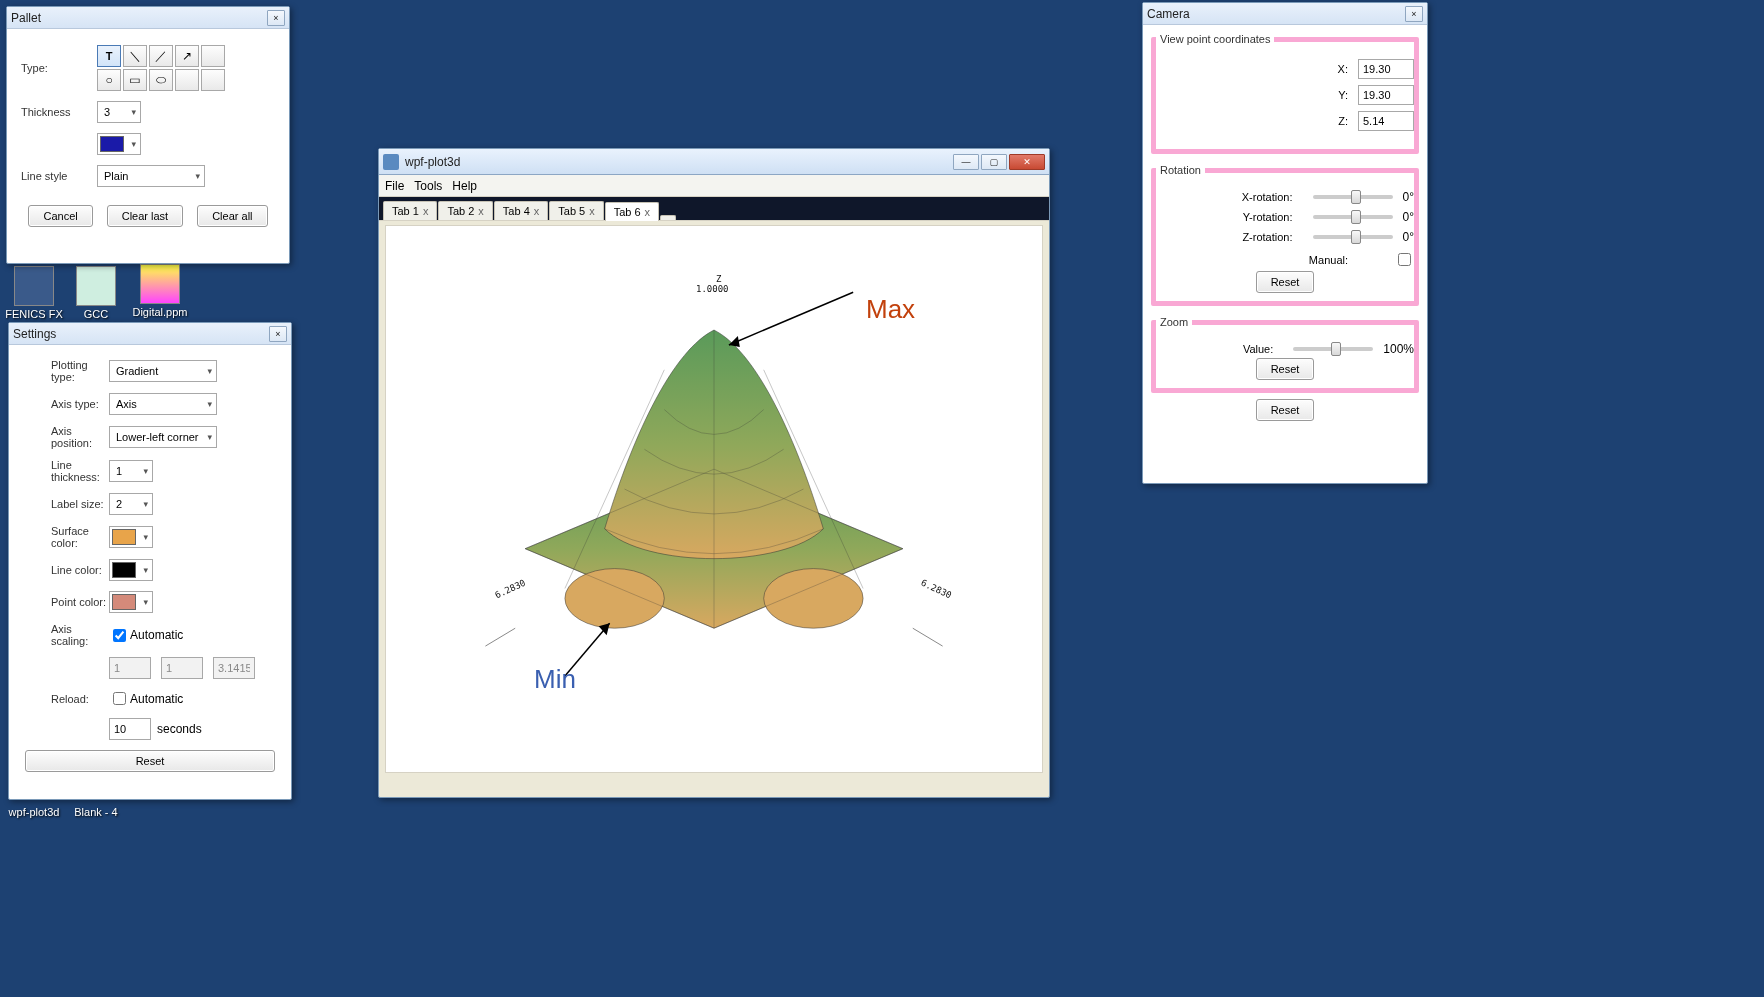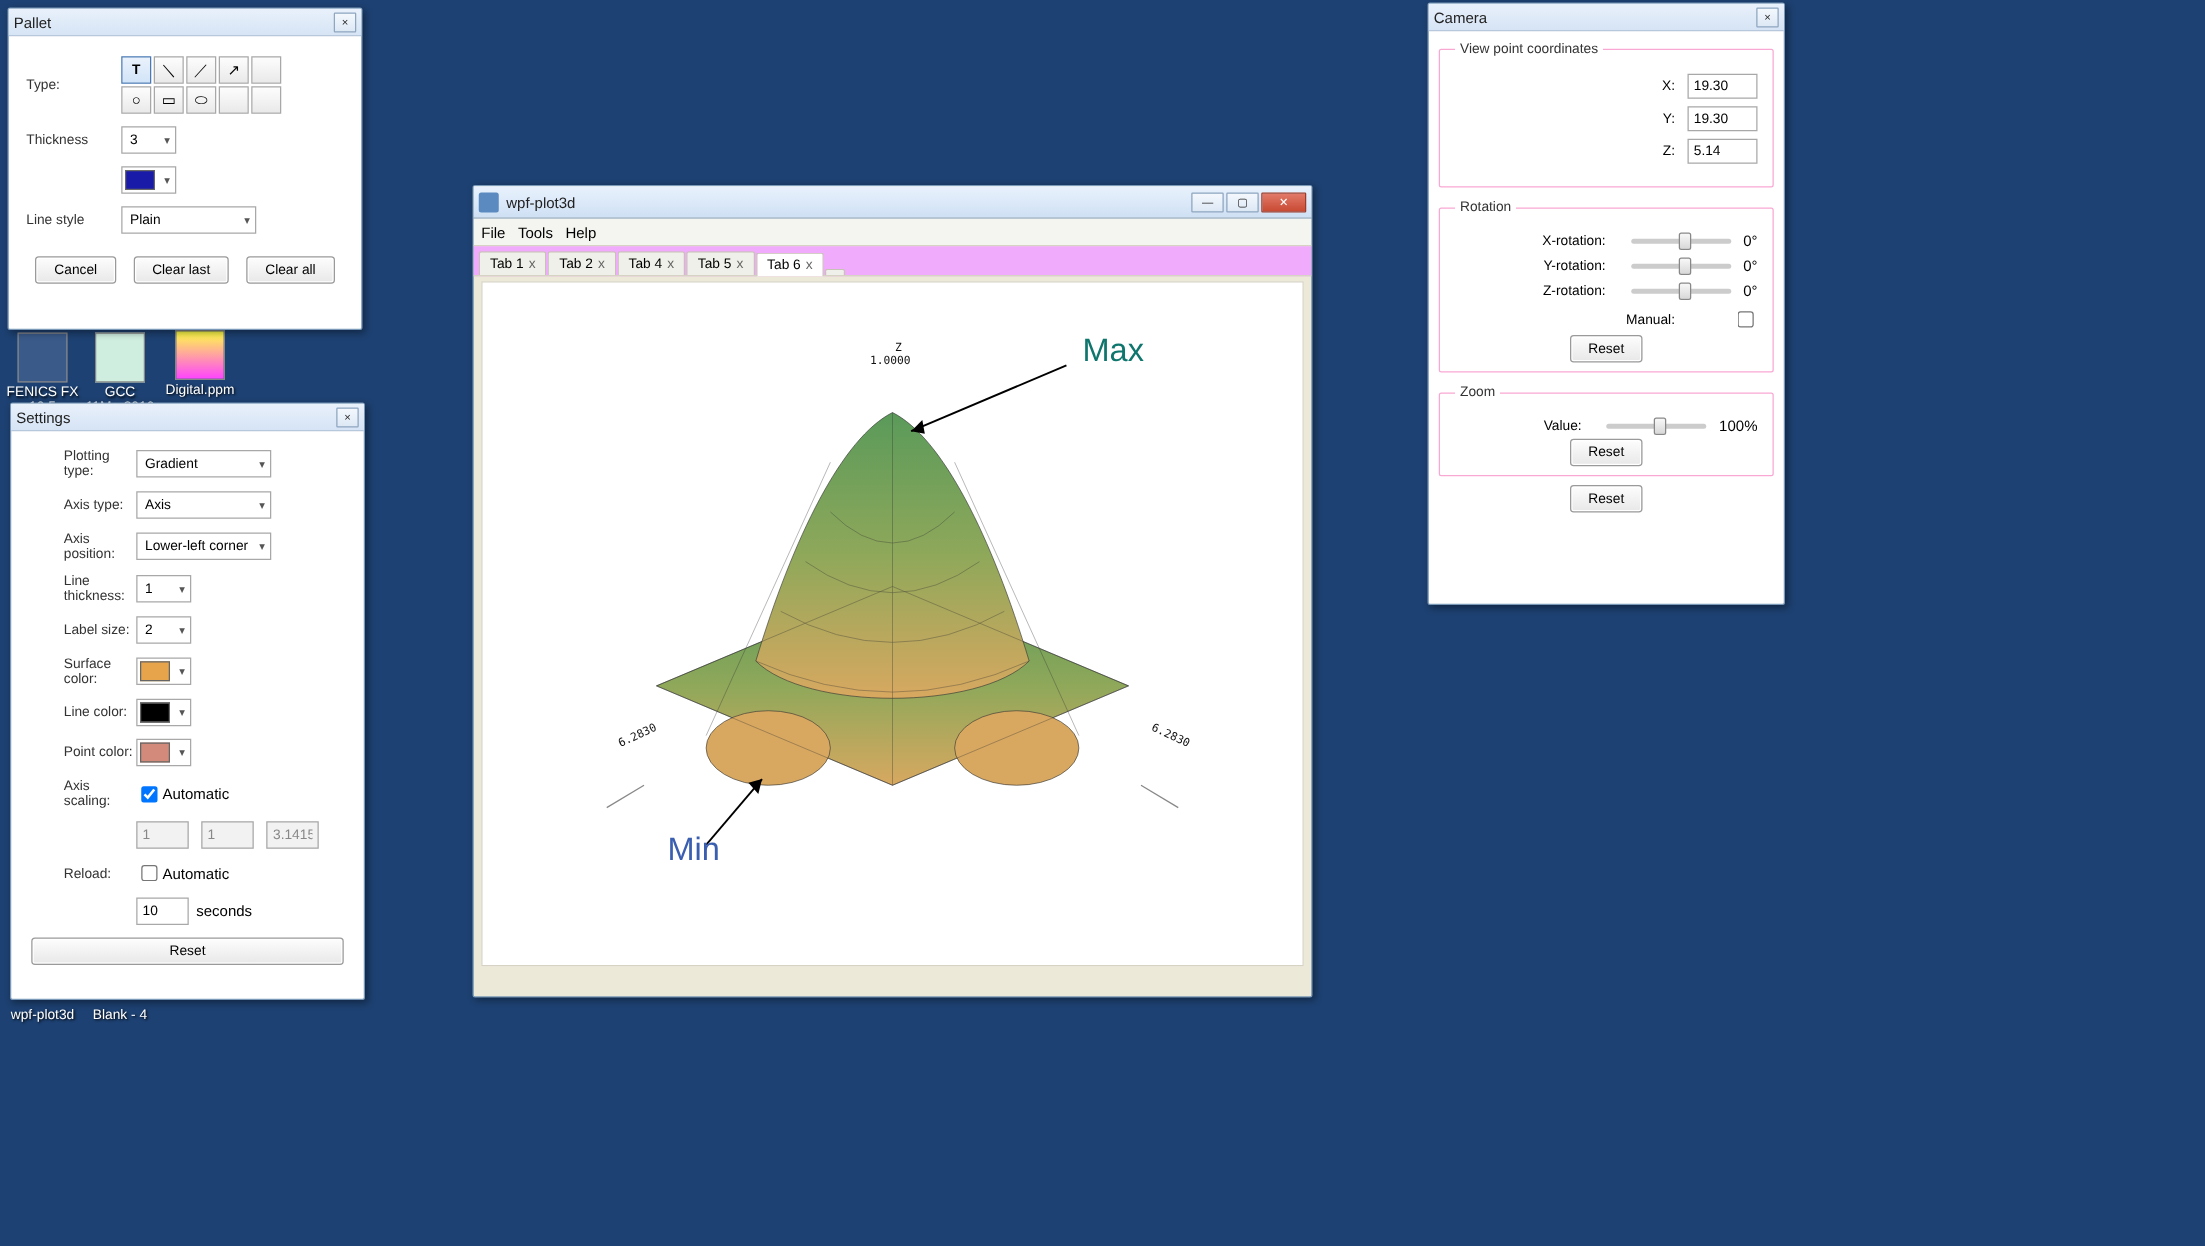--- a/index.html
+++ b/index.html
@@ -83,21 +83,21 @@
     height: 22px;
     background: #f4f4f0;
     border-bottom: 1px solid #d6d2c4;
     display: flex;
     align-items: center;
     padding: 0 6px;
     gap: 10px;
   }
   #main-win .tabbar {
     height: 24px;
-    background: #f0abfc;
+    background: #0f172a;
     border-bottom: 1px solid #d6d2c4;
     display: flex;
     align-items: flex-end;
     padding-left: 4px;
   }
   #main-win .tab {
     border: 1px solid #c6c2b4;
     border-bottom: none;
     background: #f0f0ea;
     padding: 3px 8px;
@@ -171,43 +171,43 @@
     padding:0 4px; font-size:11px;
   }
   #settings .txt.disabled { background:#f2f2f2; color:#888; }
   #settings .chk { margin-right:4px; }
   #settings .scale-inputs { display:flex; gap:10px; margin-left:84px; margin-bottom:10px; }
 
   
   #camera { left:1142px; top:2px; width:286px; height:482px; }
   #camera .body { padding: 8px; }
   #camera fieldset {
-    border:1px solid #f9a8d4; border-radius:2px;
-    margin:0 0 10px; padding: 8px 12px 12px;
+    border:5px solid #f9a8d4; border-radius:2px;
+    margin:0 0 10px; padding: 8px 0 12px;
   }
   #camera legend { font-size:11px; color:#333; padding:0 4px; }
   #camera .crow { display:flex; align-items:center; margin:6px 0; }
   #camera .crow .cl { flex:1; text-align:right; padding-right:10px; font-size:11px; }
   #camera .crow .cv {
     width:56px; height:20px; border:1px solid #a8a8a8; background:#fff;
     padding:0 4px; font-size:11px; line-height:20px;
   }
   #camera .slider {
     width:80px; height:4px; background:#ccc; position:relative; margin:0 10px;
     border-radius:2px;
   }
   #camera .slider .thumb {
     position:absolute; left:38px; top:-5px; width:10px; height:14px;
     background:linear-gradient(#f8f8f8,#d8d8d8); border:1px solid #888; border-radius:2px;
   }
   #camera .center-btn { text-align:center; margin-top:6px; }
 
   
   .anno { position:absolute; font-size:26px; font-family:"Segoe UI",sans-serif; }
-  .anno.max { color:#0f766e; left:480px; top:39px; }
+  .anno.max { color:#c2410c; left:480px; top:68px; }
   .anno.min { color:#3a5fb0; left:148px; top:438px; }
   .axis-label { position:absolute; font-size:9px; color:#111; font-family:monospace; }
 
 </style>
 </head>
 <body>
 
 <div class="desktop-icon" style="left:2px; top:266px;">
   <div class="ico" style="background:#3a5a8a;"></div>
   <div>FENICS FX 10.5</div>

